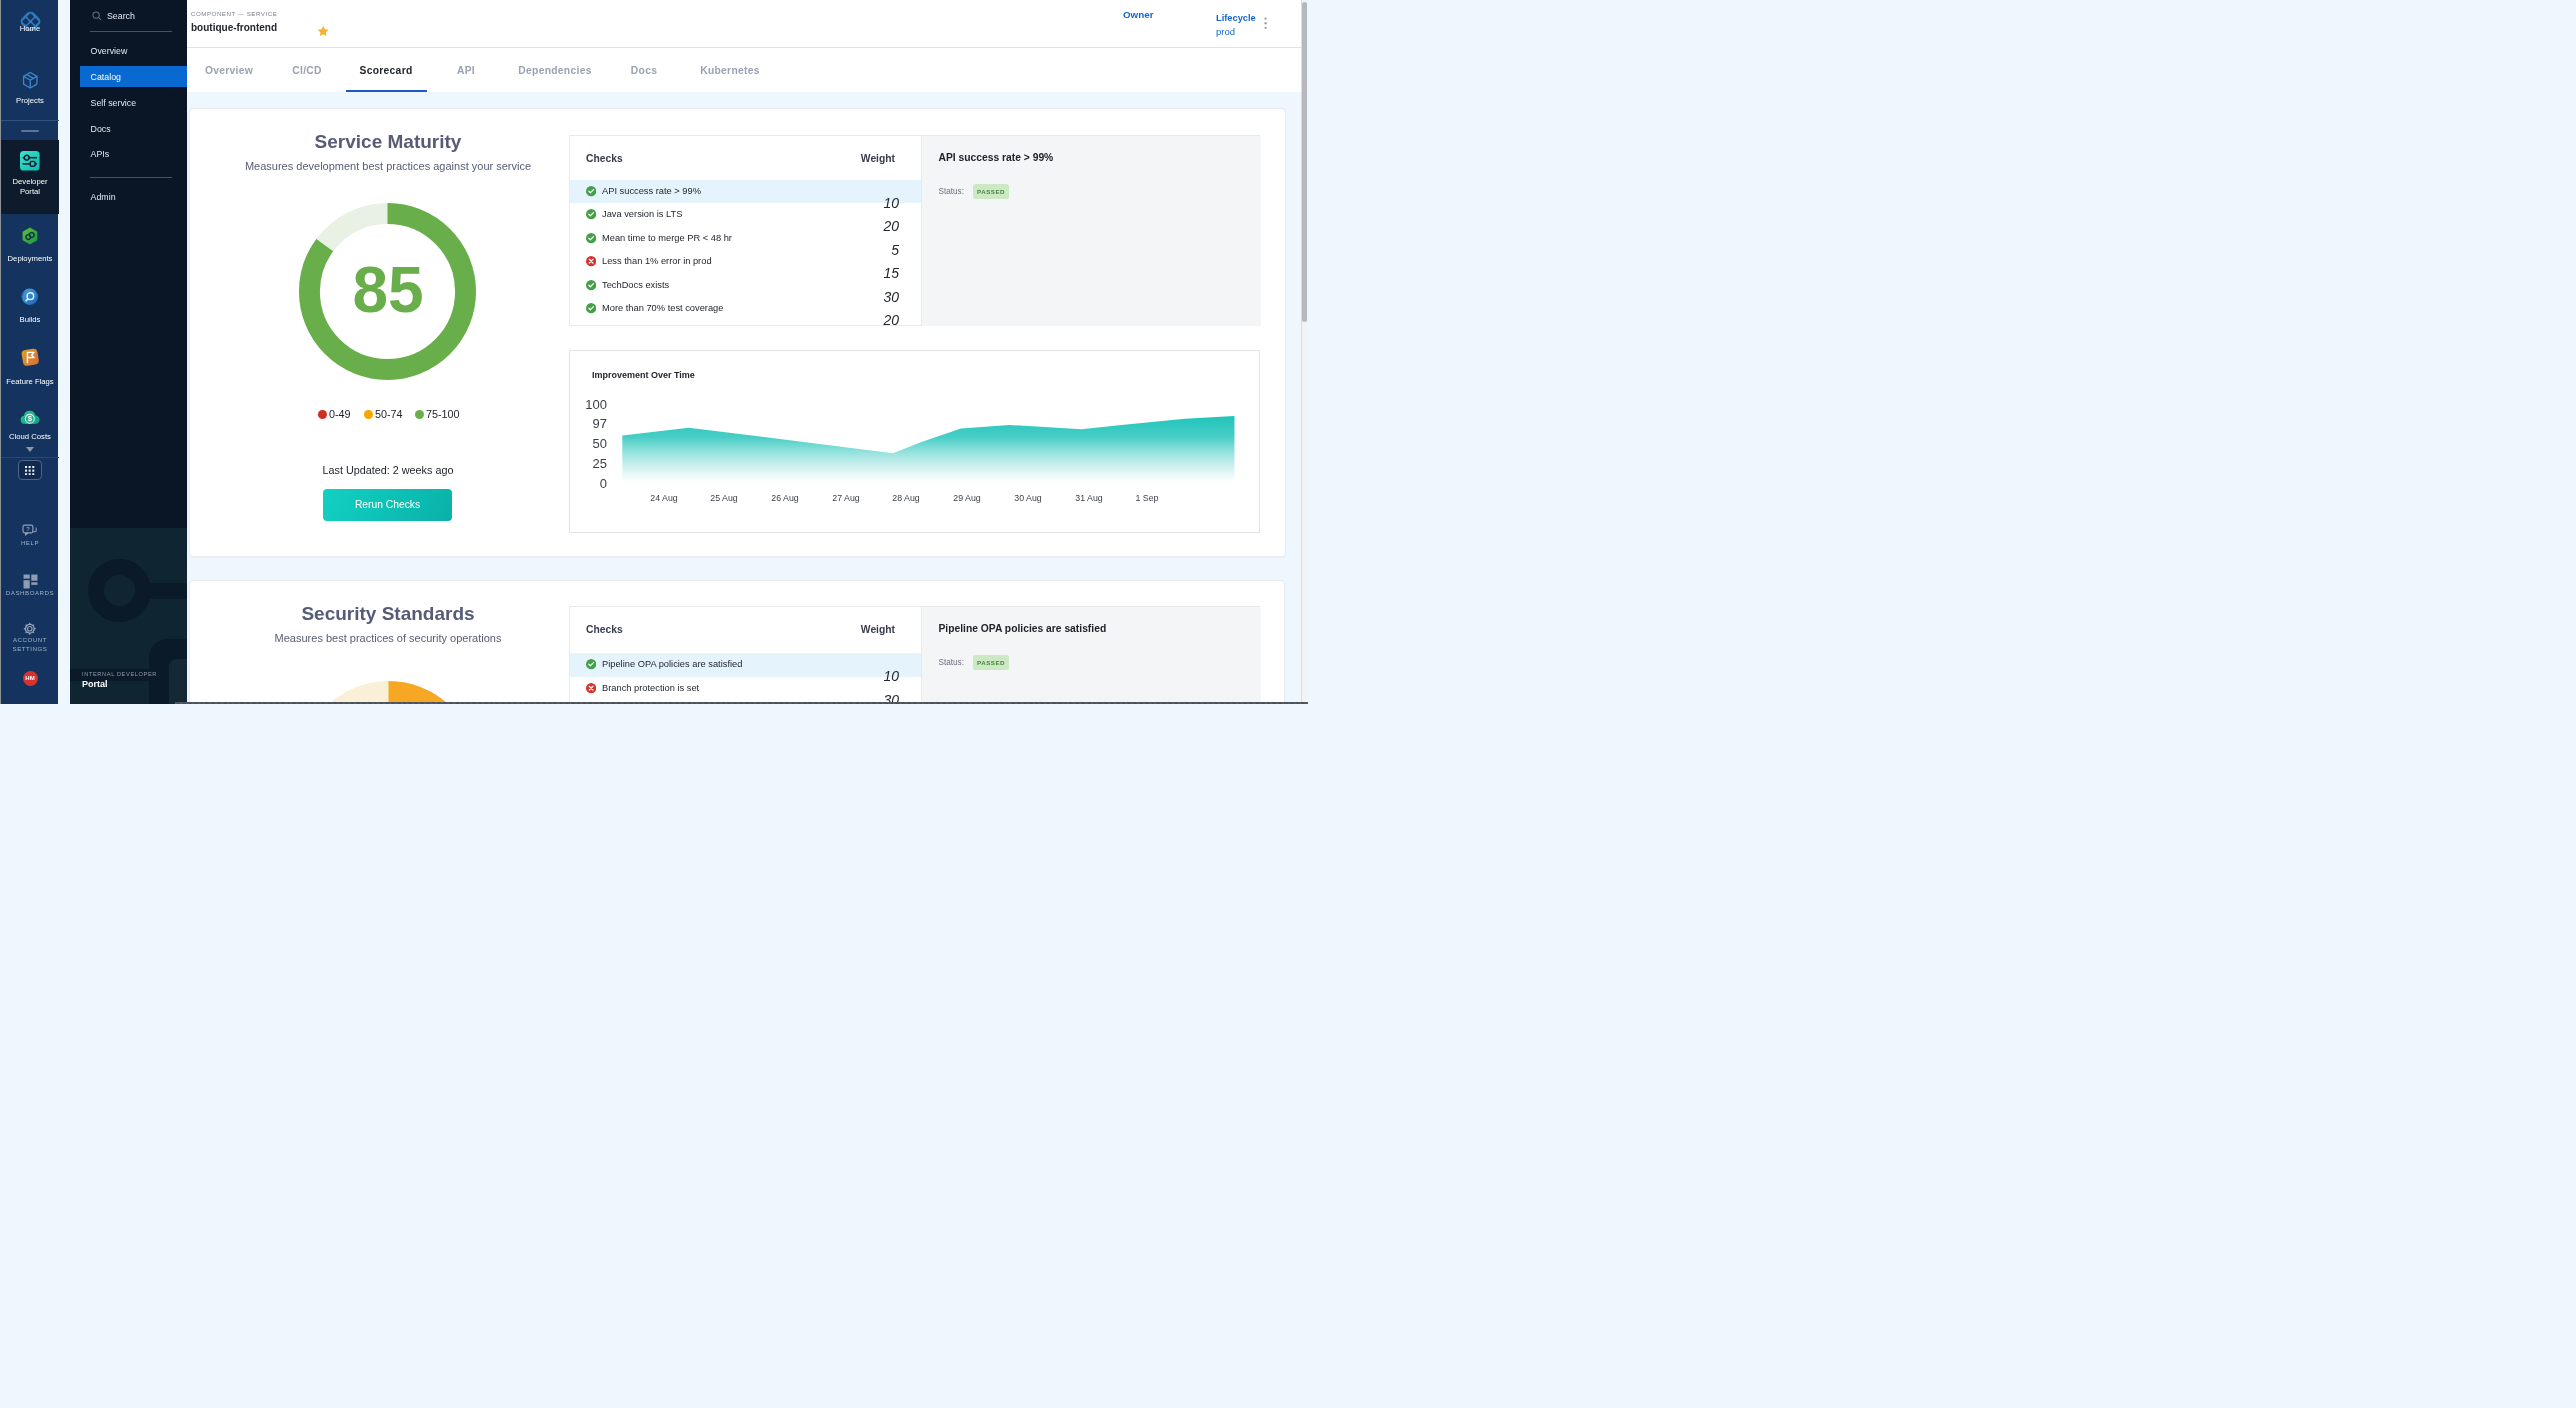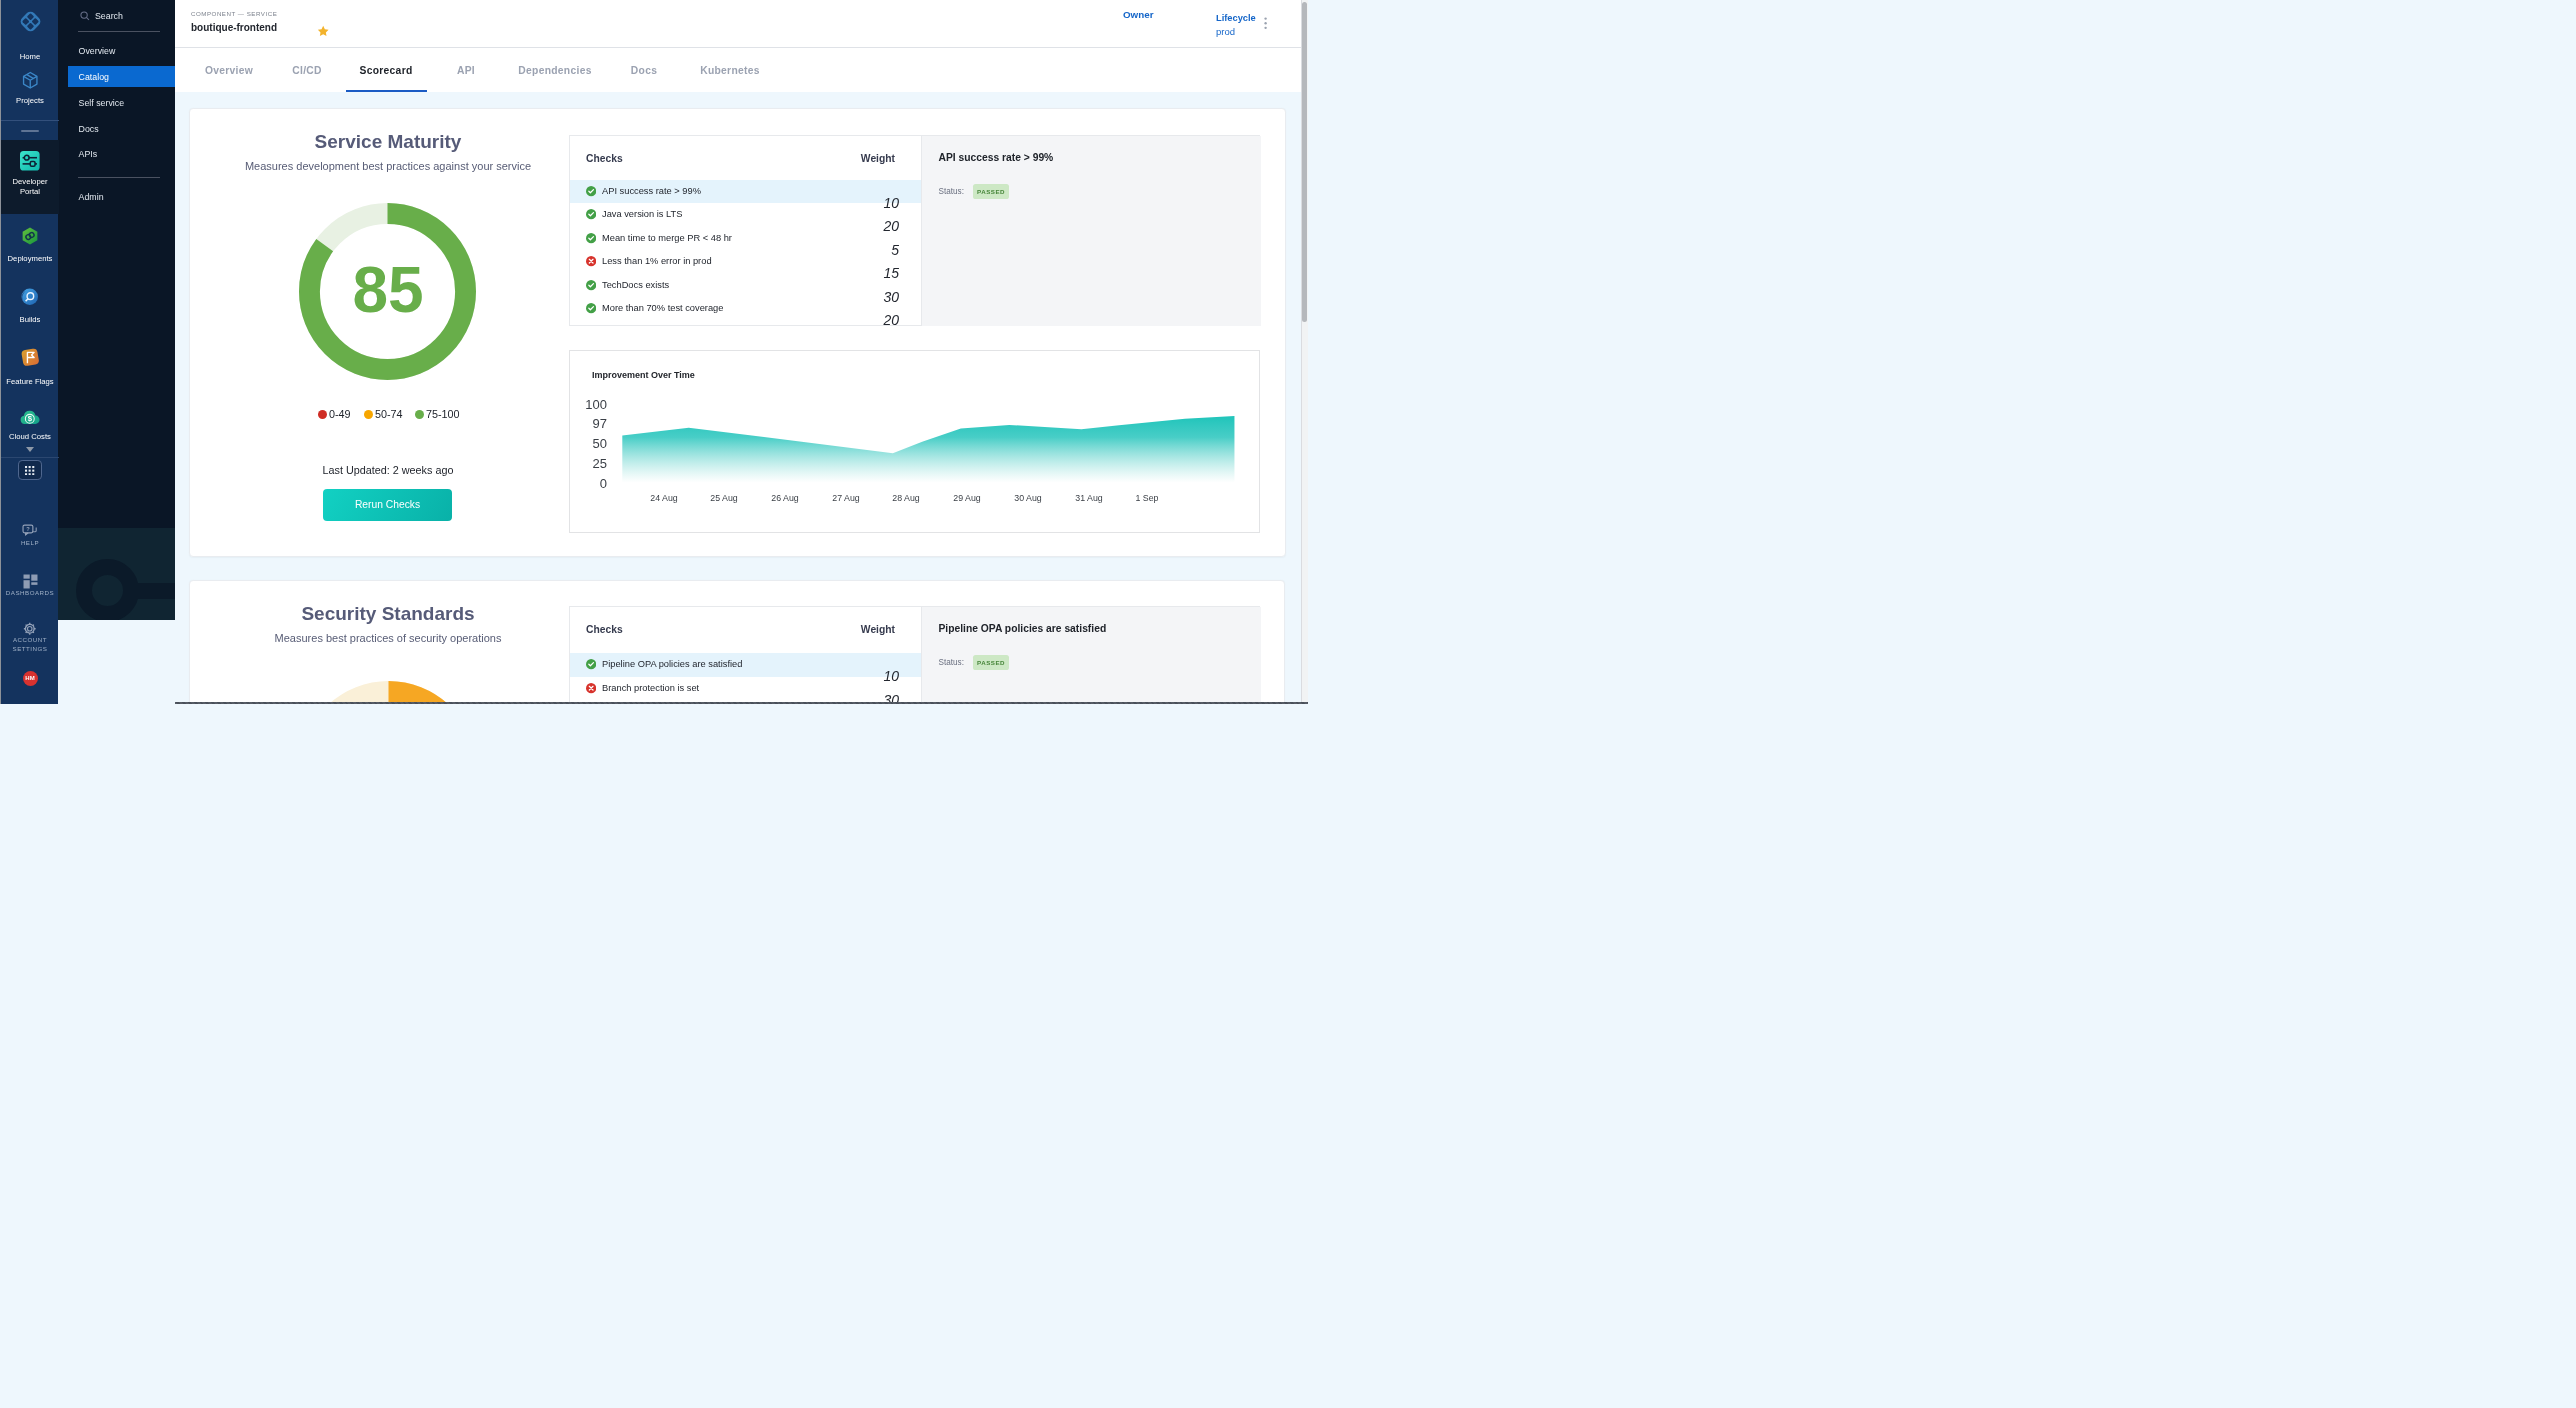--- a/index.html
+++ b/index.html
@@ -9,21 +9,21 @@
 
 #rail { position:absolute; left:0; top:0; width:58px; height:704px; background:#14335e; z-index:5; border-left:1px solid #8d9299; }
 #rail .item { position:absolute; left:0; width:58px; text-align:center; }
 #rail .lbl { color:#fff; font-size:7.7px; }
 #rail .lbl2 { color:#9fb0c6; font-size:6.2px; letter-spacing:0.5px; }
 #railActive { position:absolute; left:0; top:140px; width:58px; height:74px; background:#0d1b2c; }
 #railDivider { position:absolute; left:0; top:120px; width:58px; height:0.5px; background:#33507c; }
 #railDash { position:absolute; left:19.6px; top:130px; width:18.5px; height:2.1px; border-radius:1px; background:#5f7494; }
 
 
-#subnav { position:absolute; left:58px; top:0; width:117px; height:620px; background:#0a1626; z-index:4; overflow:hidden; }
+#subnav { position:absolute; left:70px; top:0; width:117px; height:704px; background:#0a1626; z-index:4; overflow:hidden; }
 #subnav .mi { position:absolute; left:20.6px; color:#e3e9f0; font-size:8.8px; }
 #subnav .divider { position:absolute; left:20px; width:82px; height:0.5px; background:#4a5160; }
 #catalogRow { position:absolute; left:9.8px; top:66px; width:108px; height:21px; background:#0a69d0; }
 
 
 #main { position:absolute; left:175px; top:0; width:1133px; height:704px; }
 #hdr { position:absolute; left:0; top:0; width:1133px; height:48px; background:#fff; border-bottom:0.5px solid #dfe2e7; }
 #tabs { position:absolute; left:0; top:48px; width:1133px; height:44px; background:#fff; }
 .tab { position:absolute; top:16.7px; font-size:10.3px; font-weight:bold; color:#9ba2b1; letter-spacing:0.3px; transform:translateX(-50%); }
 .tab.active { color:#1d2128; }
@@ -69,21 +69,21 @@
 
     <div class="item" style="top:9.3px;"><svg width="25" height="25" viewBox="0 0 40 40">
         <g transform="rotate(45 20 20)">
           <rect x="6.5" y="6.5" width="27" height="27" rx="8" fill="#3279b8"></rect>
           <rect x="10.5" y="10.5" width="8.2" height="8.2" rx="1.5" fill="#14335e"></rect>
           <rect x="21.3" y="10.5" width="8.2" height="8.2" rx="1.5" fill="#14335e"></rect>
           <rect x="10.5" y="21.3" width="8.2" height="8.2" rx="1.5" fill="#14335e"></rect>
           <rect x="21.3" y="21.3" width="8.2" height="8.2" rx="1.5" fill="#14335e"></rect>
         </g>
       </svg></div>
-    <div class="item lbl" style="top:52px;">Home</div>
+    <div class="item lbl" style="top:24px;">Home</div>
 
     <div class="item" style="top:71px;"><svg width="18.5" height="18.5" viewBox="0 0 36 36" fill="none" stroke="#3b87c8" stroke-width="2.6" stroke-linejoin="round">
         <path d="M18 3 L31 10.5 V25.5 L18 33 L5 25.5 V10.5 Z"></path>
         <path d="M5 10.5 L18 18 L31 10.5 M18 18 V33"></path>
         <path d="M11.5 7.2 L24.5 14.7"></path>
       </svg></div>
     <div class="item lbl" style="top:96px;">Projects</div>
 
     <div class="item" style="top:151px; z-index:2;"><svg width="19.6" height="19.6" viewBox="0 0 38 38">
         <defs>

